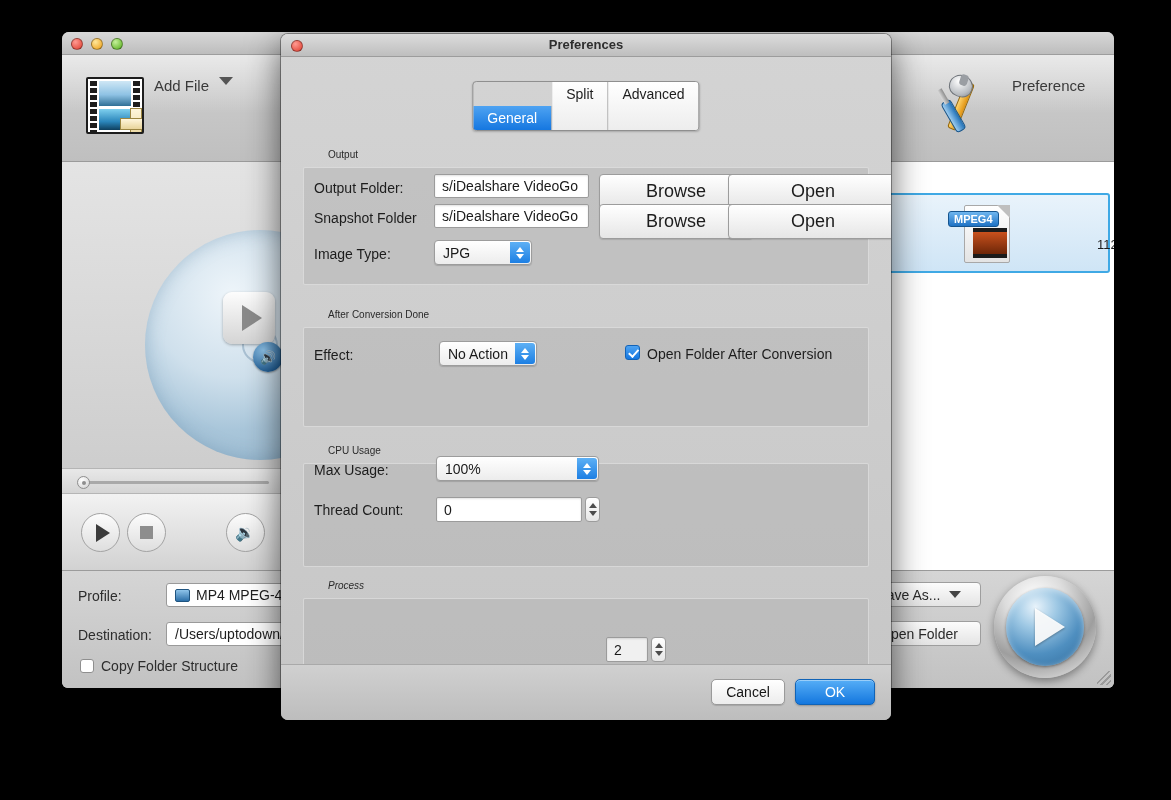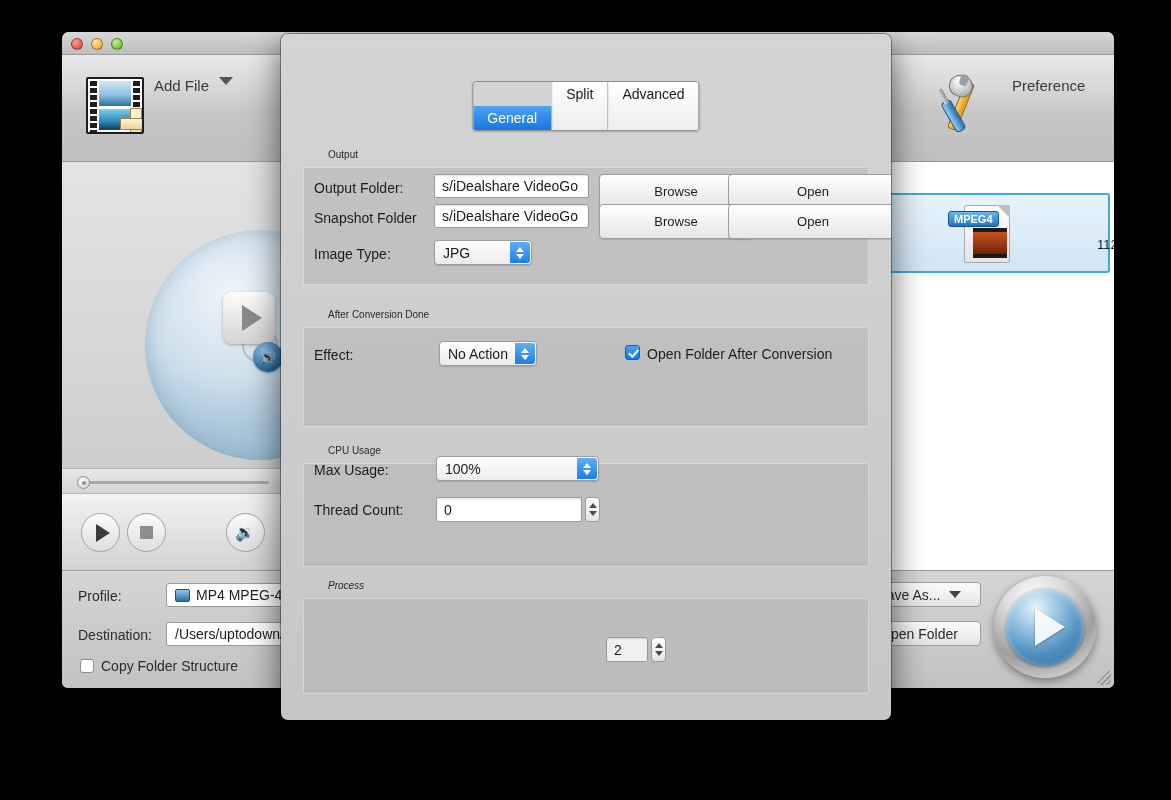--- a/index.html
+++ b/index.html
@@ -416,21 +416,21 @@
     background: #fff; border: 1px solid #9b9b9b; border-radius: 2px;
     display: flex; align-items: center; padding: 0 7px;
     font-size: 14px; color: #1a1a1a; white-space: nowrap; overflow: hidden;
     box-shadow: inset 0 1px 2px rgba(0,0,0,0.12);
   }
   .pbtn {
     position: absolute; height: 35px;
     background: linear-gradient(#ffffff, #e6e6e6);
     border: 1px solid #9c9c9c; border-radius: 4px;
     display: flex; align-items: center; justify-content: center;
-    font-size: 13px; color: #1c1c1c;
+    font-size: 18px; color: #1c1c1c;
     box-shadow: 0 1px 1px rgba(0,0,0,0.12);
   }
   .popup {
     position: absolute; height: 25px;
     background: linear-gradient(#ffffff, #ececec);
     border: 1px solid #9c9c9c; border-radius: 4px;
     display: flex; align-items: center;
     padding-left: 8px; padding-right: 26px;
     font-size: 14px; color: #1a1a1a; white-space: nowrap;
     box-shadow: 0 1px 1px rgba(0,0,0,0.15);
@@ -643,20 +643,24 @@
       <div id="big-play">
         <div id="big-play-inner"></div>
       </div>
     </div>
 
     <div id="resize-grip"></div>
   </div>
 
   <div id="prefs">
 
+    <div id="prefs-titlebar">
+      <div id="prefs-close"></div>
+      <div id="prefs-title">Preferences</div>
+    </div>
 
     <div id="prefs-body">
 
       <div id="tabbar">
         <div class="tab active">General</div>
         <div class="tab">Split</div>
         <div class="tab">Advanced</div>
       </div>
 
       <span class="group-title" style="left:32px; top:92px;">Output</span>
@@ -734,15 +738,23 @@
 
       <div class="tf" style="left:325px; top:580px; width:42px; height:25px; background:#f0f0f0;">
         <span>2</span>
       </div>
       <div class="stepper" style="left:370px; top:580px;">
         <i class="up"></i>
           <i class="down"></i>
       </div>
     </div>
 
+    <div id="prefs-footer">
+      <div id="btn-cancel">
+        <span>Cancel</span>
+      </div>
+      <div id="btn-ok">
+        <span>OK</span>
+      </div>
+    </div>
   </div>
 
 </div>
 
 </body></html>

